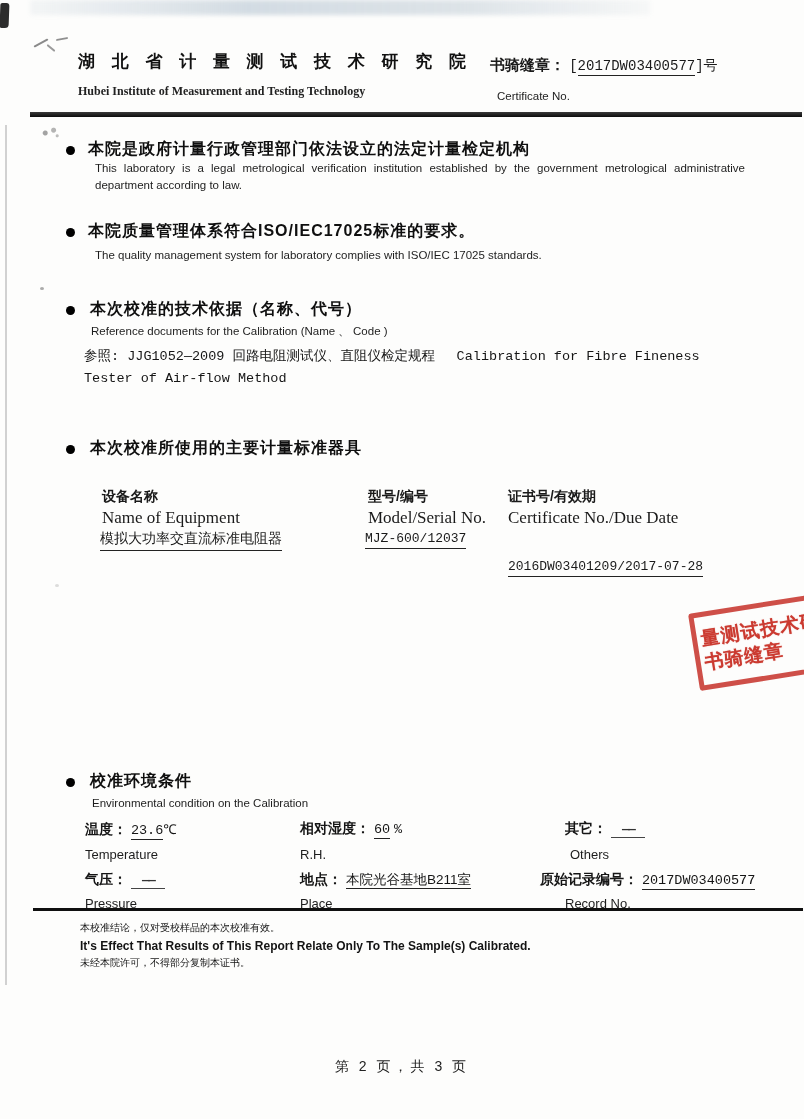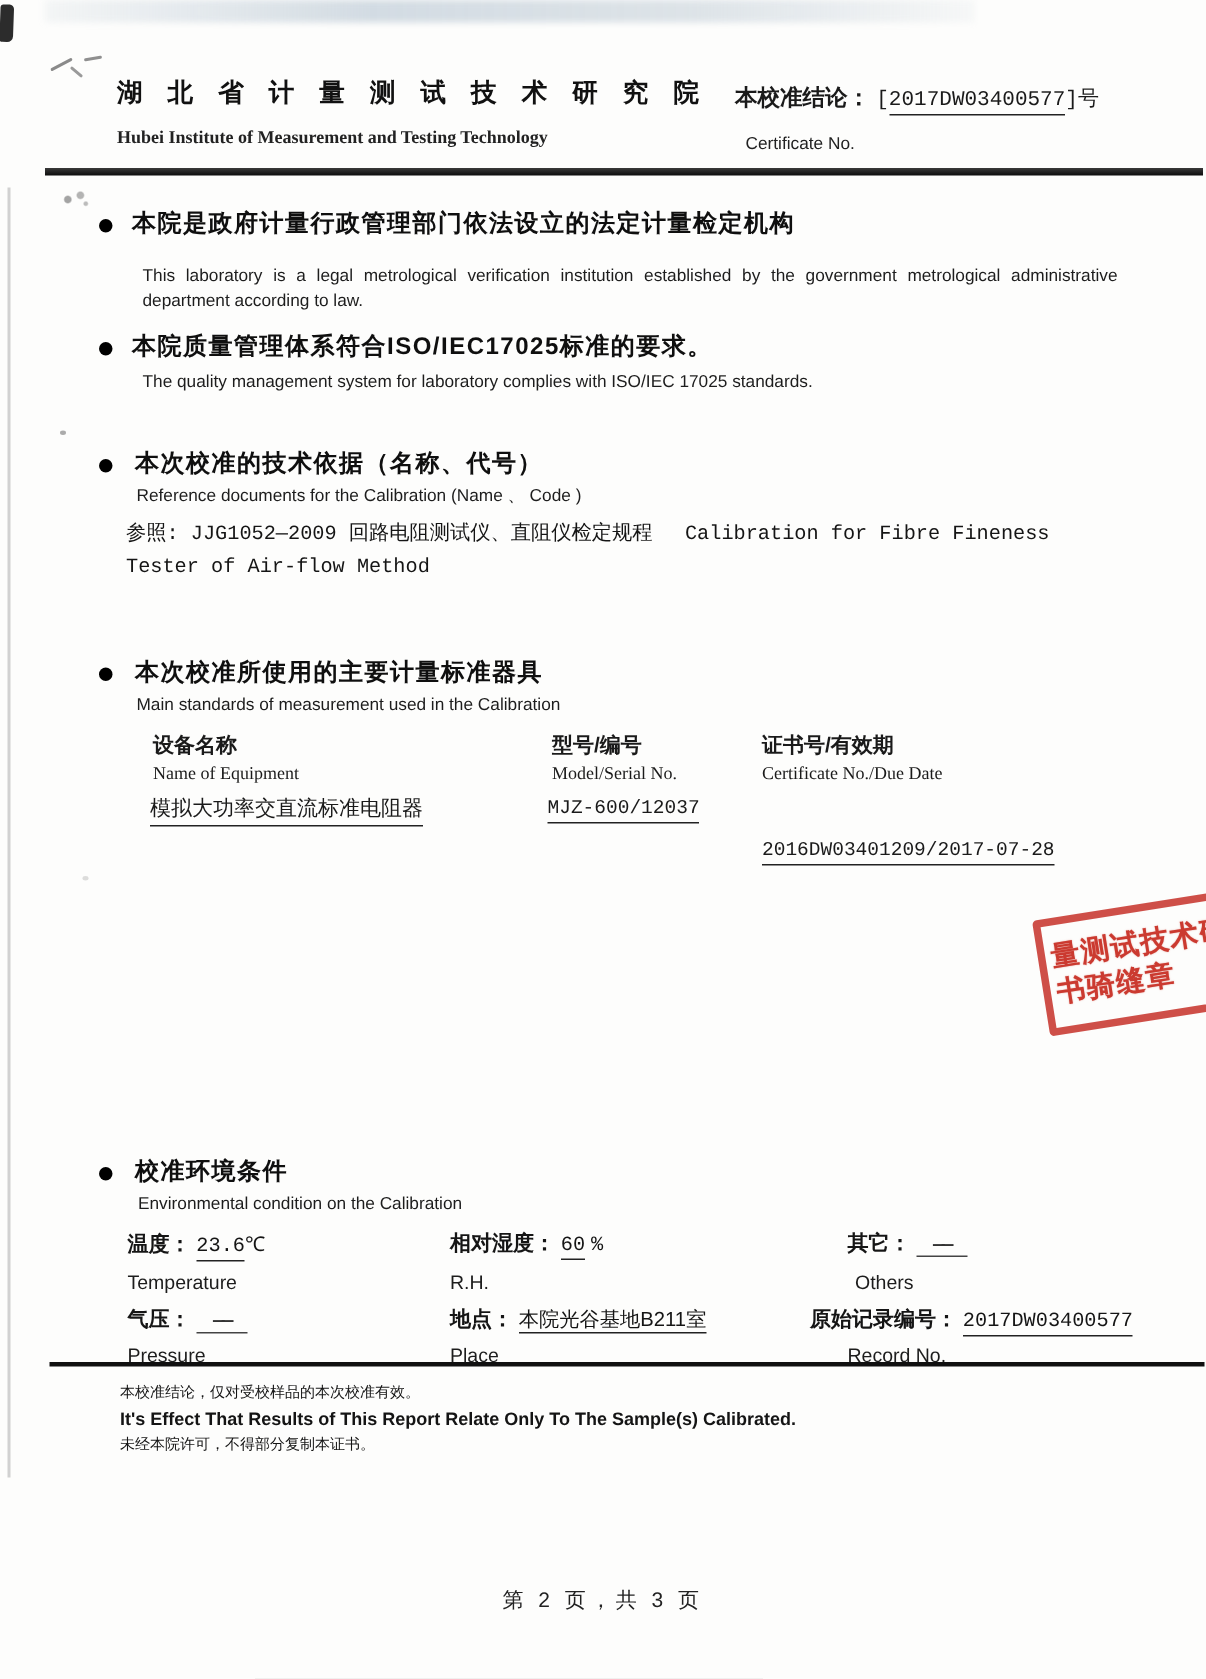--- a/index.html
+++ b/index.html
@@ -40,21 +40,21 @@
 
   
   .bullet { width:9px; height:9px; border-radius:50%; background:#000; }
   .h-cn { font-size:16px; font-weight:bold; color:#0f0f0f; letter-spacing:1px; white-space:nowrap; }
   .sub-en { font-size:11.5px; color:#1d1d1d; line-height:17px; }
   .just { text-align:justify; }
   .body-serif { font-family:"Liberation Mono","DejaVu Sans Mono", monospace; font-size:13.5px; line-height:22px; color:#151515; }
 
   
   .tbl-hcn { font-size:14px; font-weight:bold; white-space:nowrap; }
-  .tbl-hen { font-family:"Liberation Serif", serif; font-size:12px; white-space:nowrap; }
+  .tbl-hen { font-family:"Liberation Serif", serif; font-size:17px; white-space:nowrap; }
   .tbl-val { font-family:"Liberation Mono", monospace; font-size:13px; white-space:nowrap; border-bottom:1.5px solid #222; padding-bottom:2px; }
 
   
   .stamp {
     left:688px; top:614px; width:150px; height:78px;
     border:5px solid rgba(197,48,40,.85); border-radius:3px;
     transform:rotate(-9deg); transform-origin:left top;
     display:flex; flex-direction:column; justify-content:center; align-items:flex-start;
     padding:2px 4px; background:rgba(255,255,255,0);
   }
@@ -83,42 +83,41 @@
   <div class="abs pencil-a"></div>
   <div class="abs pencil-b"></div>
   <div class="abs pencil-c"></div>
   <div class="abs smudge-2"></div>
   <div class="abs speck" style="left:40px; top:287px;"></div>
   <div class="abs speck" style="left:55px; top:584px; opacity:.4;"></div>
 
   <div class="abs title-en">Hubei Institute of Measurement and Testing Technology</div>
   <div class="abs title-cn">湖 北 省 计 量 测 试 技 术 研 究 院</div>
   <div class="abs cert-line">
-    <span>本校准结论：</span>
+    <span>书骑缝章：</span>
     <span class="cert-val">[</span><span class="cert-val u">2017DW03400577</span><span class="cert-val">]号</span>
   </div>
   <div class="abs cert-en">Certificate No.</div>
   <div class="abs rule-1"></div>
 
   <div class="abs bullet" style="left:66px; top:146px;"></div>
   <div class="abs h-cn" style="left:88px; top:139px;">本院是政府计量行政管理部门依法设立的法定计量检定机构</div>
-  <div class="abs sub-en just" style="left:95px; top:176px; width:650px;">This laboratory is a legal metrological verification institution established by the government metrological administrative department according to law.</div>
+  <div class="abs sub-en just" style="left:95px; top:160px; width:650px;">This laboratory is a legal metrological verification institution established by the government metrological administrative department according to law.</div>
 
   <div class="abs bullet" style="left:66px; top:228px;"></div>
   <div class="abs h-cn" style="left:88px; top:221px;">本院质量管理体系符合ISO/IEC17025标准的要求。</div>
   <div class="abs sub-en" style="left:95px; top:247px; width:650px;">The quality management system for laboratory complies with ISO/IEC 17025 standards.</div>
 
   <div class="abs bullet" style="left:66px; top:306px;"></div>
   <div class="abs h-cn" style="left:90px; top:299px;">本次校准的技术依据（名称、代号）</div>
   <div class="abs sub-en" style="left:91px; top:323px;">Reference documents for the Calibration (Name 、 Code )</div>
   <div class="abs body-serif" style="left:84px; top:346px; width:665px;">参照: JJG1052—2009 回路电阻测试仪、直阻仪检定规程　 Calibration for Fibre Fineness Tester of Air-flow Method</div>
 
   <div class="abs bullet" style="left:66px; top:445px;"></div>
   <div class="abs h-cn" style="left:90px; top:438px;">本次校准所使用的主要计量标准器具</div>
-  <div class="abs sub-en" style="left:91px; top:462px;">Main standards of measurement used in the Calibration</div>
 
   <div class="abs tbl-hcn" style="left:102px; top:488px;">设备名称</div>
   <div class="abs tbl-hcn" style="left:368px; top:488px;">型号/编号</div>
   <div class="abs tbl-hcn" style="left:508px; top:488px;">证书号/有效期</div>
 
   <div class="abs tbl-hen" style="left:102px; top:508px;">Name of Equipment</div>
   <div class="abs tbl-hen" style="left:368px; top:508px;">Model/Serial No.</div>
   <div class="abs tbl-hen" style="left:508px; top:508px;">Certificate No./Due Date</div>
 
   <div class="abs tbl-val" style="left:100px; top:530px; font-family:'Liberation Sans',sans-serif; font-size:14px;">模拟大功率交直流标准电阻器</div>

